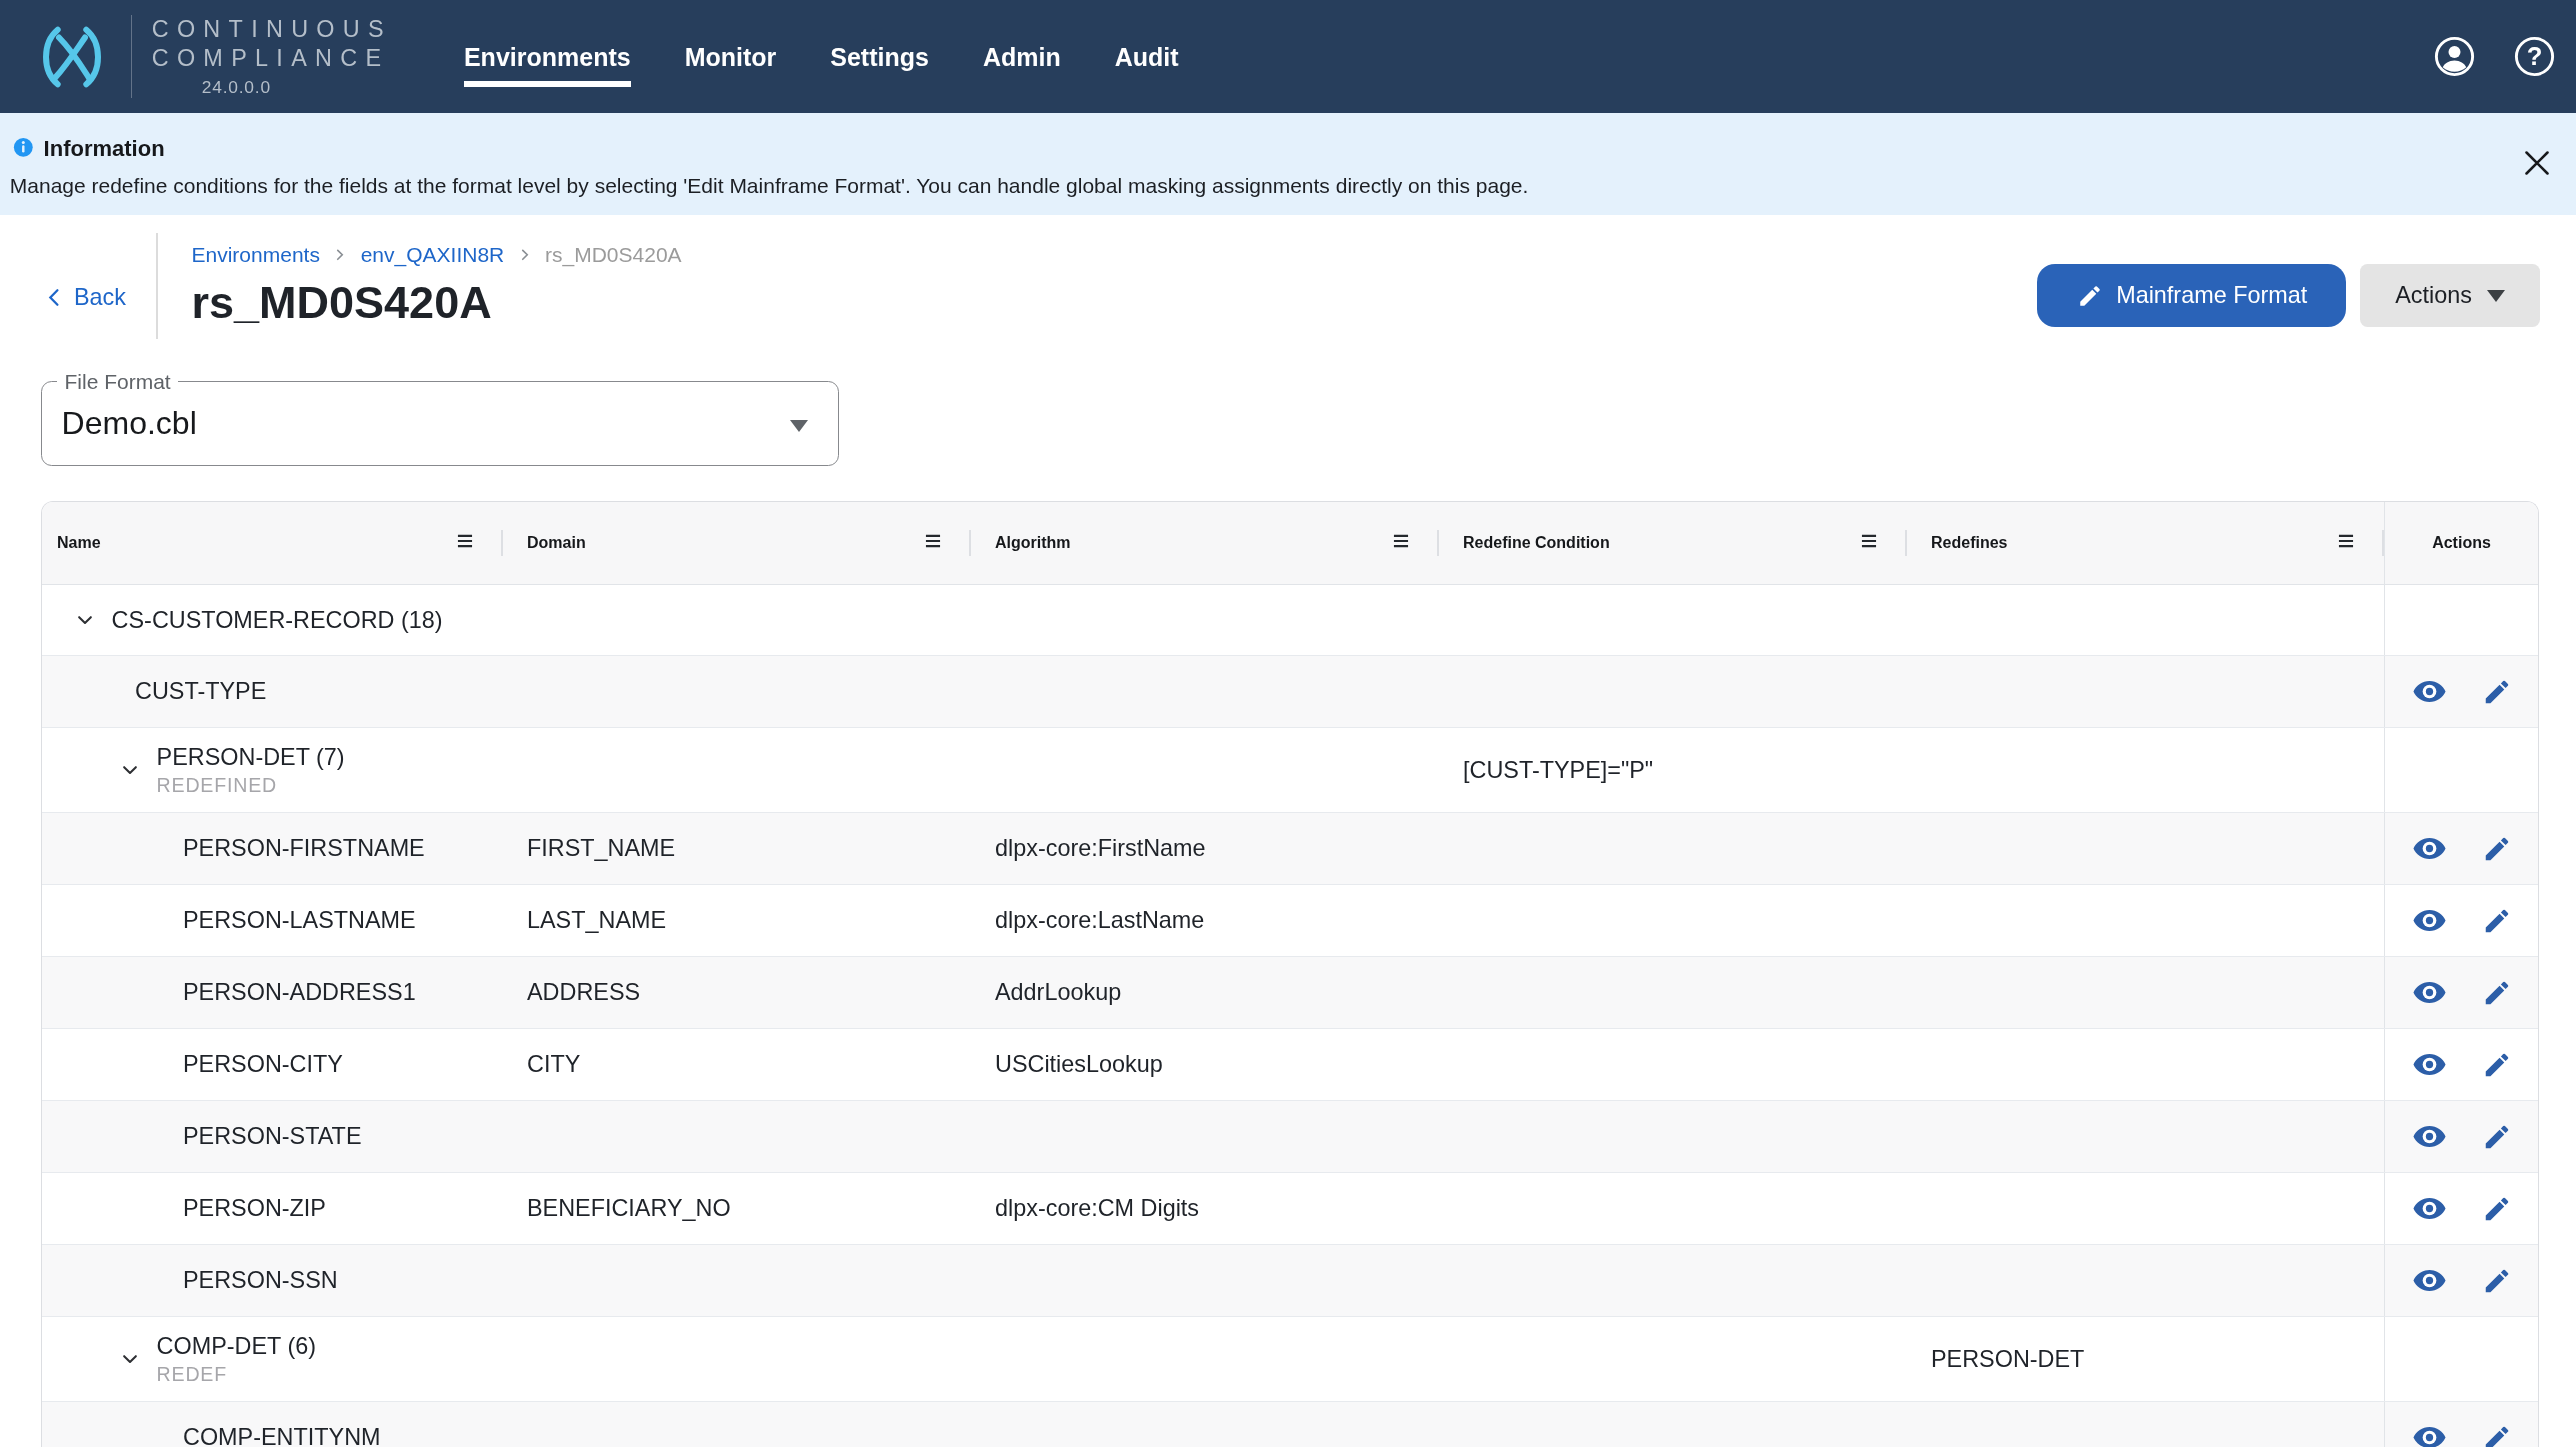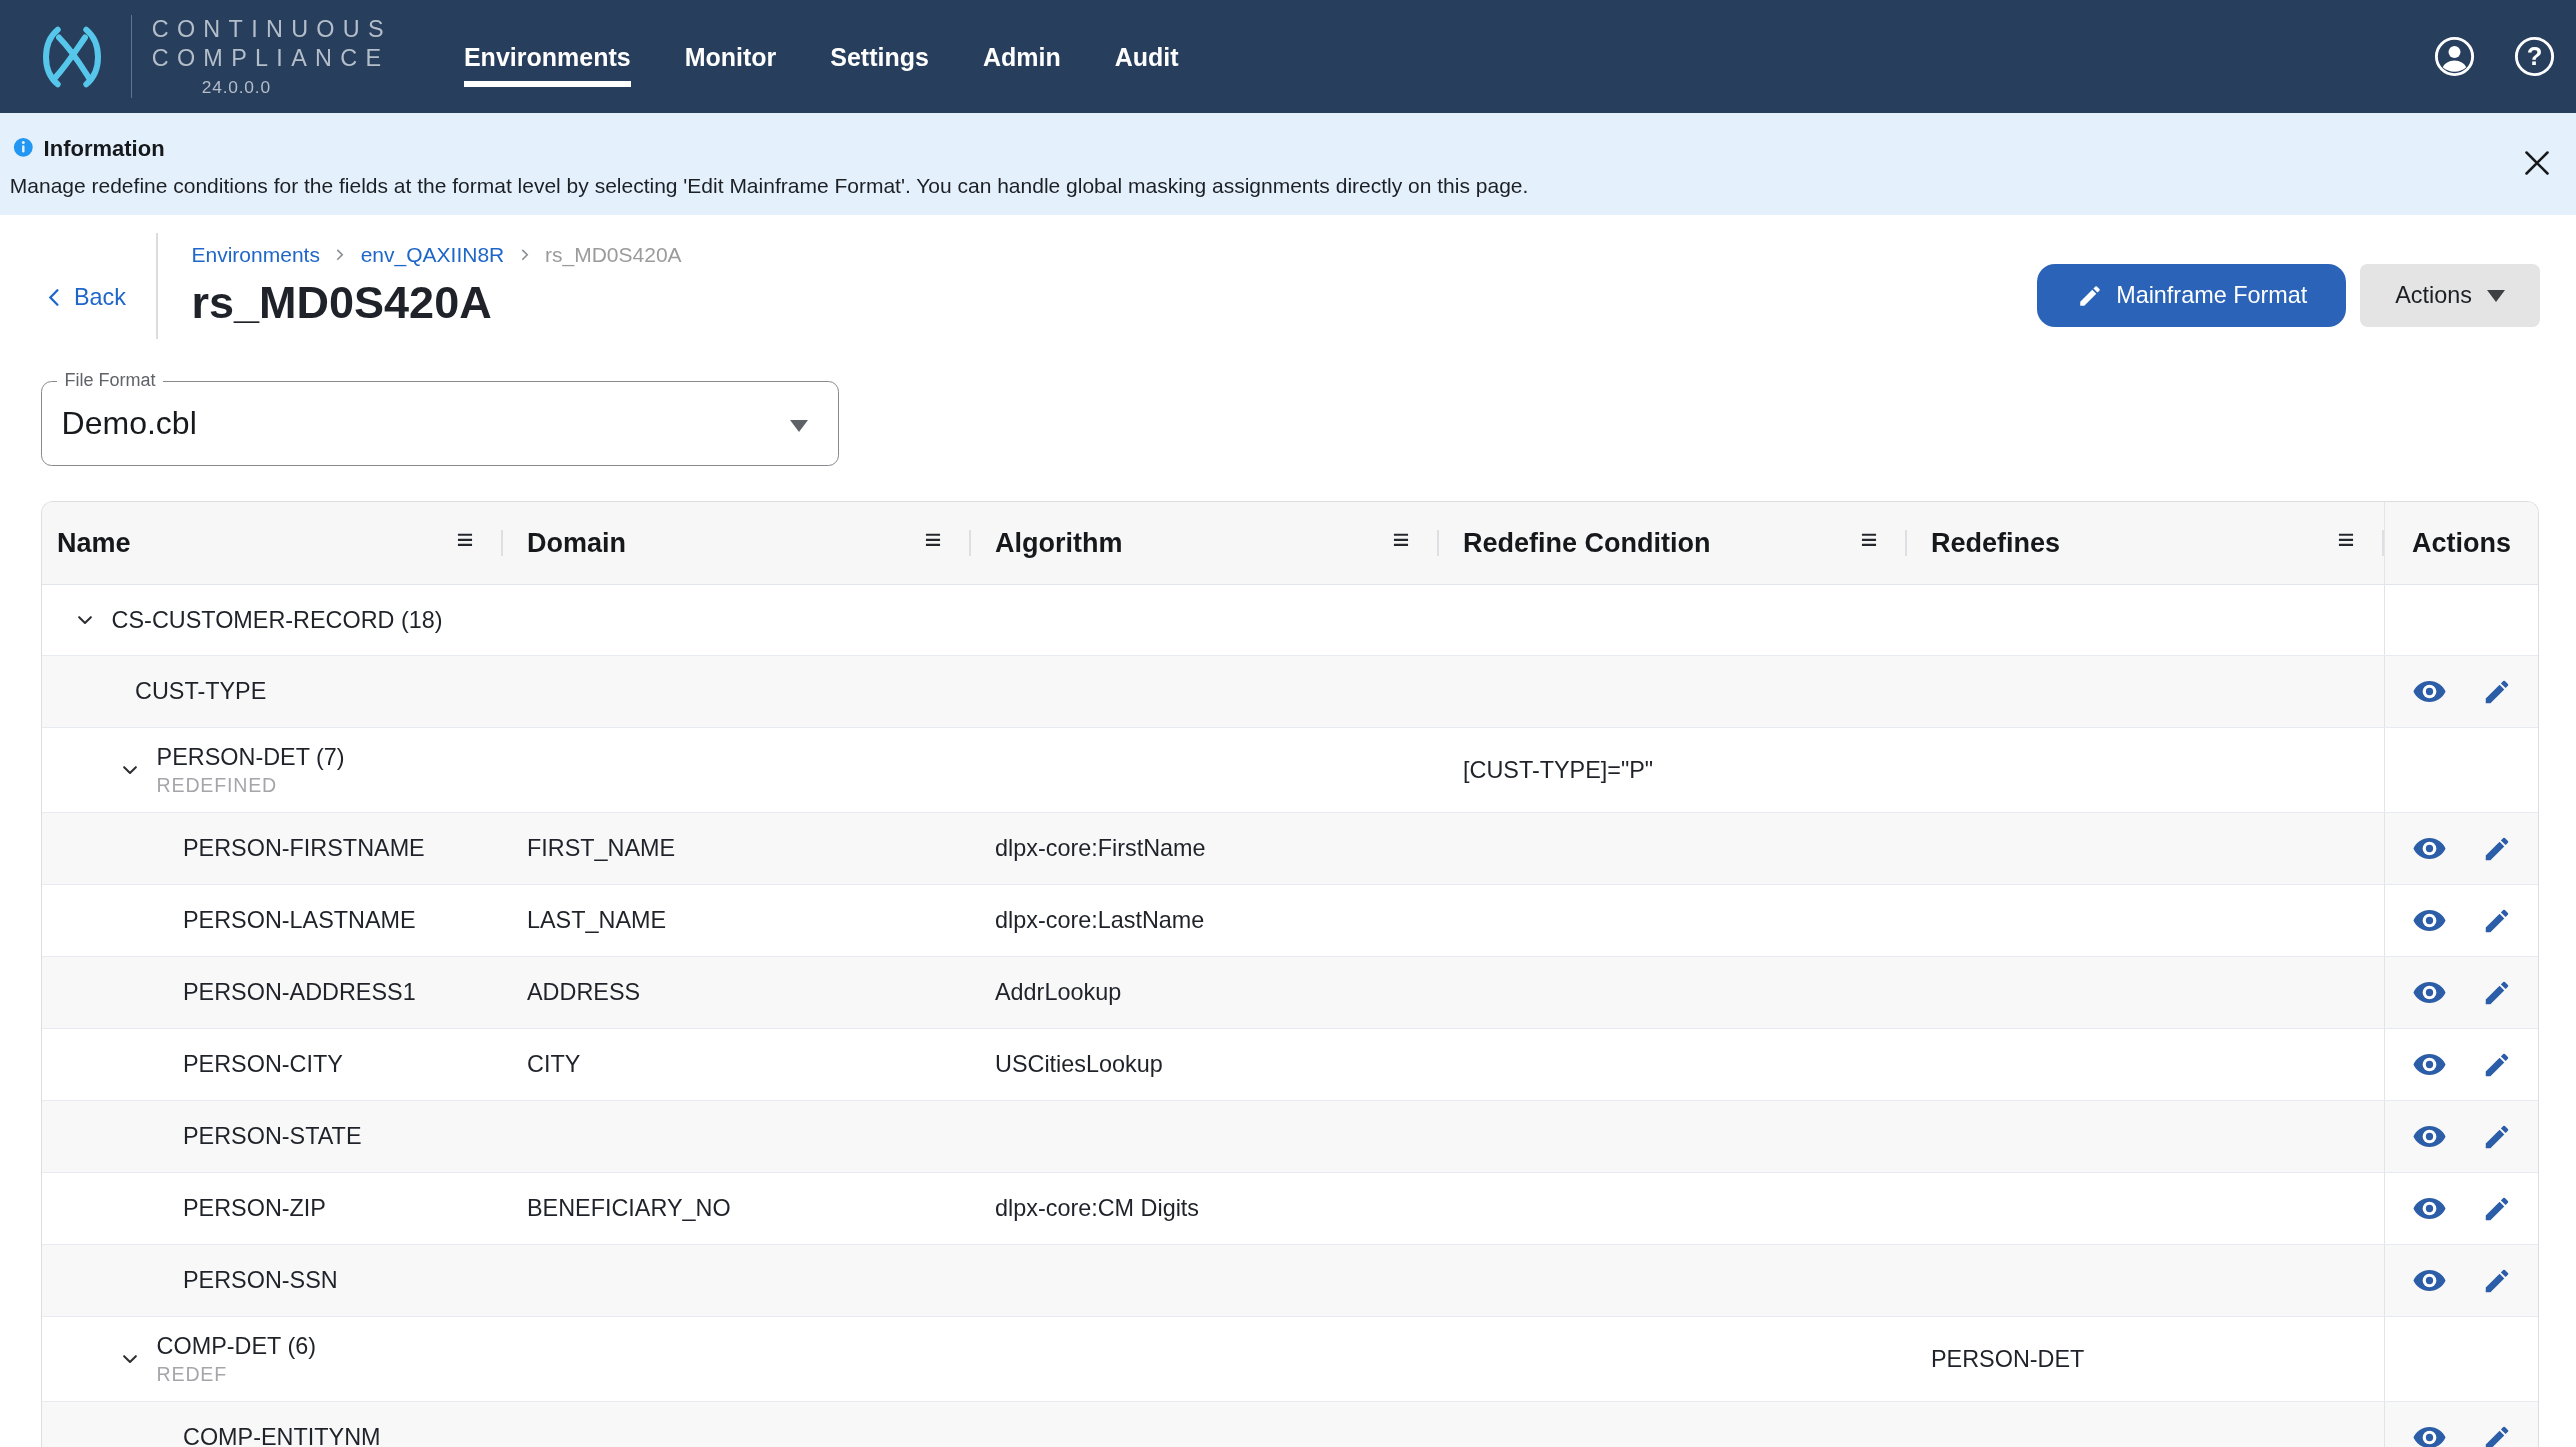--- a/index.html
+++ b/index.html
@@ -43,32 +43,32 @@
   .btn-secondary { display:flex; align-items:center; justify-content:center; gap:15px;
     width:180px; height:63px; background:#e4e4e4; border:none; border-radius:7.5px;
     color:#1c1f24; font-size:23.4px; font-family:inherit; cursor:pointer; }
   .caret-down { width:0; height:0; border-left:9.8px solid transparent; border-right:9.8px solid transparent;
     border-top:12px solid #3c4043; }
 
   
   .file-field { position:relative; margin:42px 0 0 41px; width:798px; height:85px;
     border:1.5px solid #87898d; border-radius:10.6px; display:flex; align-items:center; cursor:pointer; }
   .file-label { position:absolute; top:-12px; left:15px; background:#fff; padding:0 7.5px;
-    font-size:18px; color:#5f6368; }
+    font-size:21px; color:#5f6368; }
   .file-value { font-size:32px; color:#17191c; padding-left:19.6px; }
   .file-caret { position:absolute; right:30px; top:38px; width:0; height:0;
     border-left:9.8px solid transparent; border-right:9.8px solid transparent; border-top:12px solid #5f6368; }
 
   
   .grid-table { margin:35px 0 0 41px; width:2498px; border:1.5px solid #dcdee2; border-bottom:none;
     border-radius:12px 12px 0 0; overflow:hidden; }
   .t-row { display:grid; grid-template-columns:461px 468px 468px 468px 477px 154px; }
   .t-header { background:#f7f7f8; height:83px; border-bottom:1.5px solid #e1e4e8; }
   .h-cell { position:relative; display:flex; align-items:center; padding-left:24px;
-    font-size:27px; font-weight:700; color:#16181b; }
+    font-size:16px; font-weight:700; color:#16181b; }
   .h-cell.first { padding-left:15px; }
   .h-cell .burger { position:absolute; right:26px; top:50%; transform:translateY(-50%); cursor:pointer; }
   .h-cell .col-div { position:absolute; right:0; top:50%; transform:translateY(-50%);
     width:2.3px; height:26px; background:#dddfe3; }
   .h-cell.actions-h { justify-content:center; padding-left:0; border-left:1.5px solid #e1e4e8; }
   .t-body .t-row { border-bottom:1.5px solid #e7eaee; background:#fff; }
   .t-body .t-row:nth-child(even) { background:#f8f8f9; }
   .t-body .t-row.h-root { height:71px; }
   .t-body .t-row.h-leaf { height:72px; }
   .t-body .t-row.h-group { height:85px; }

